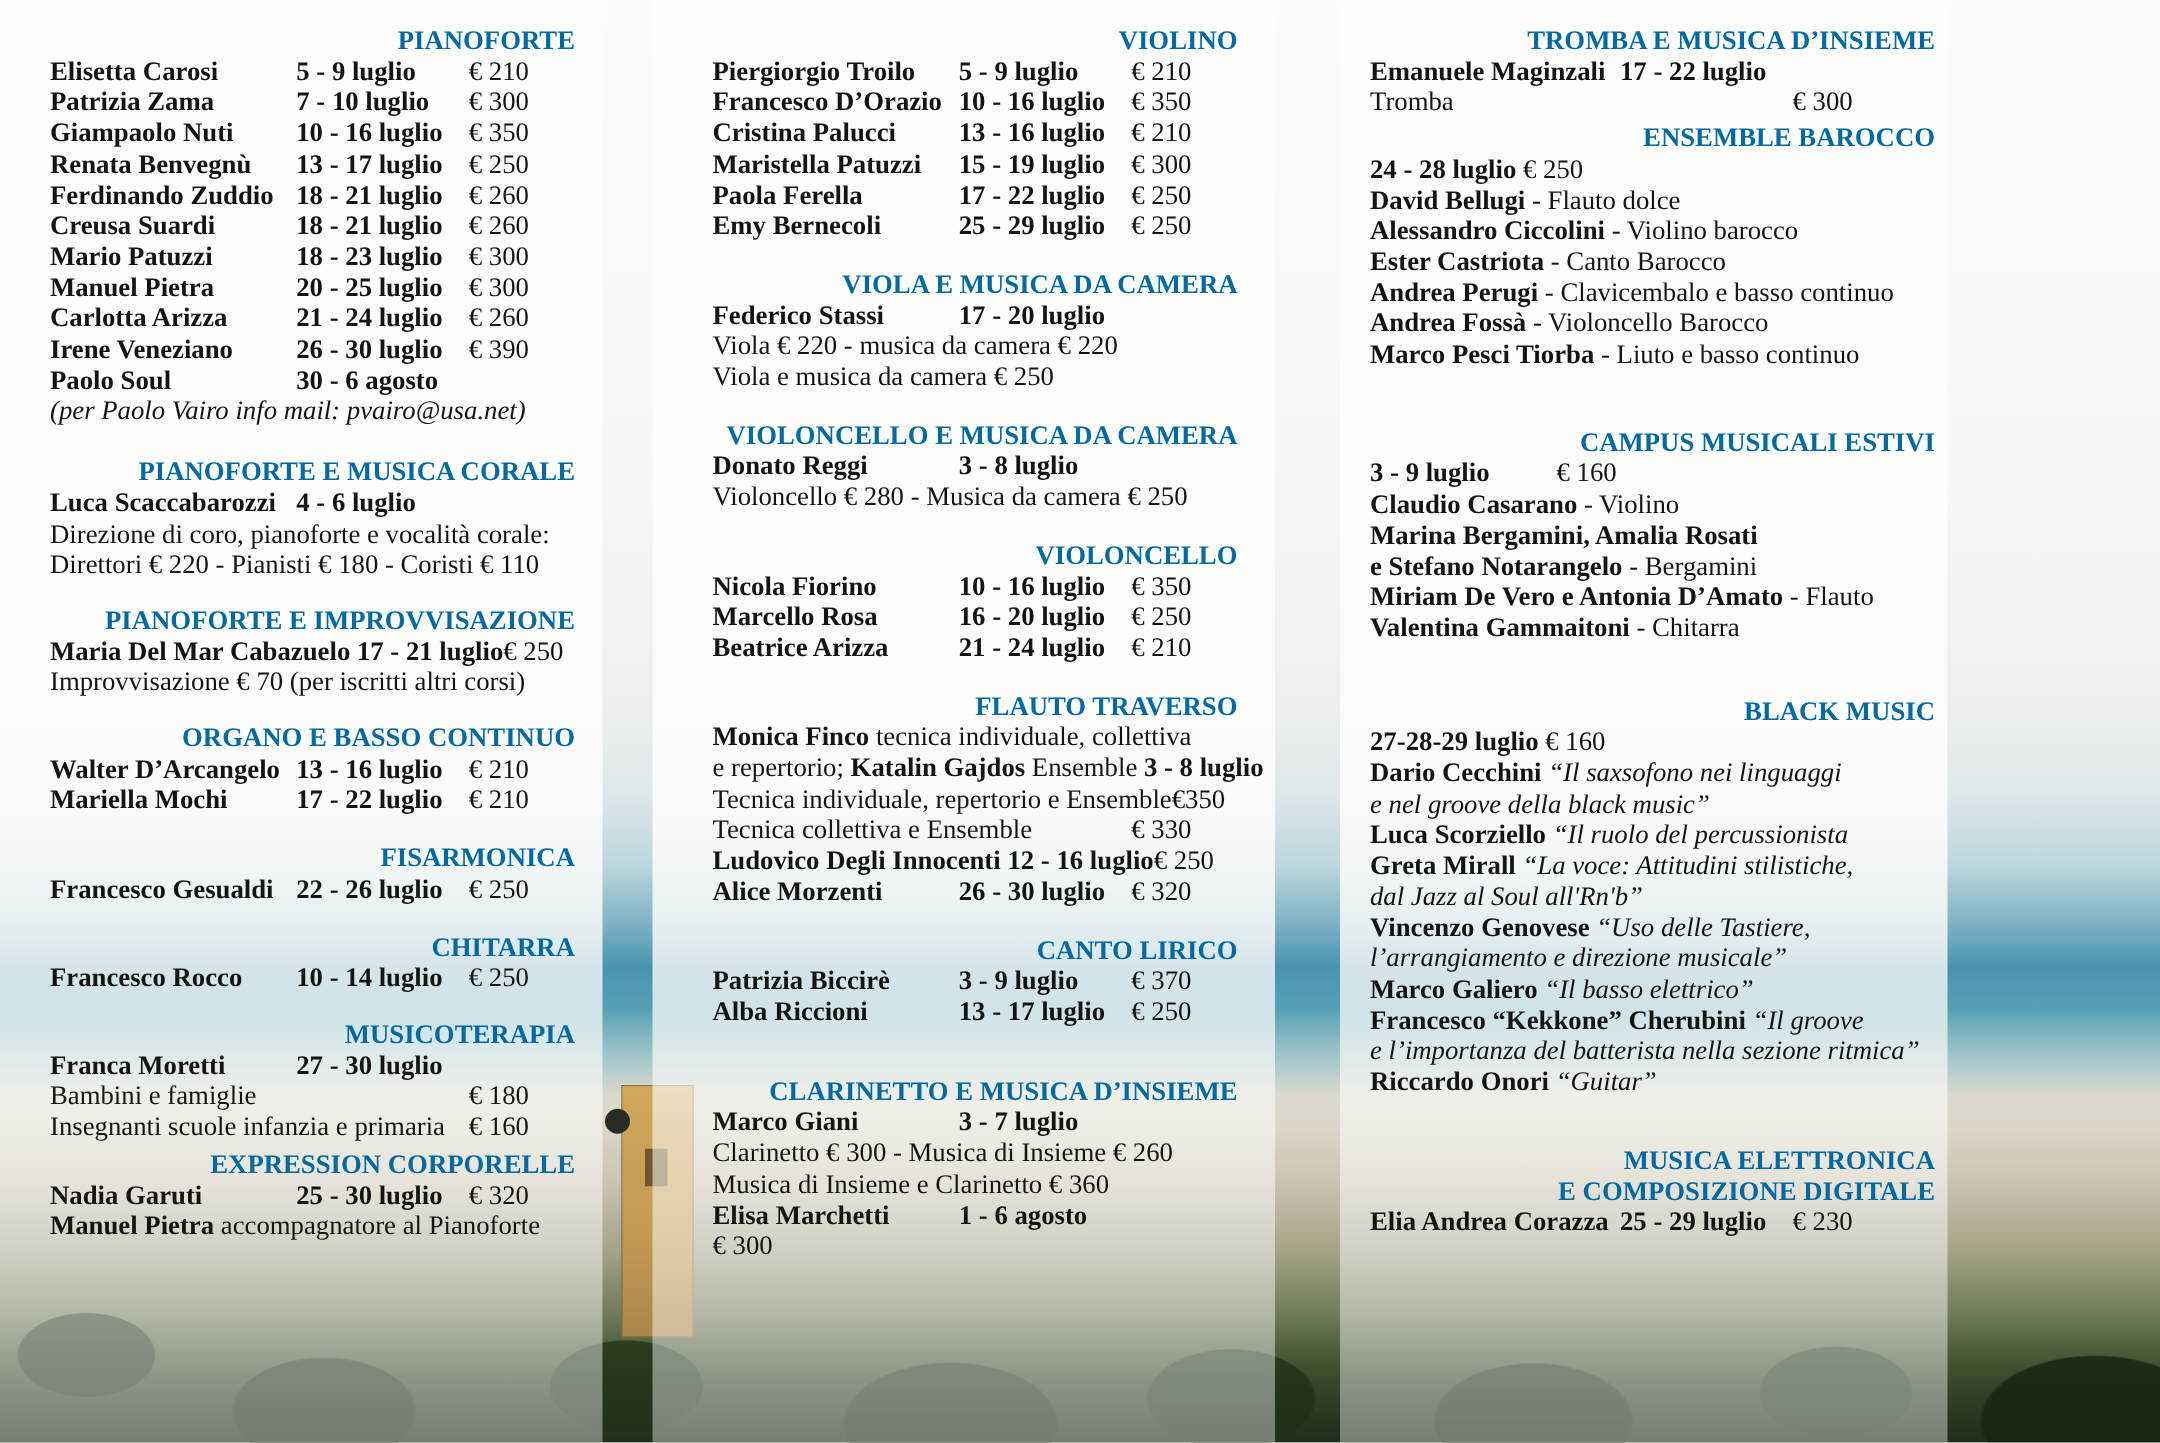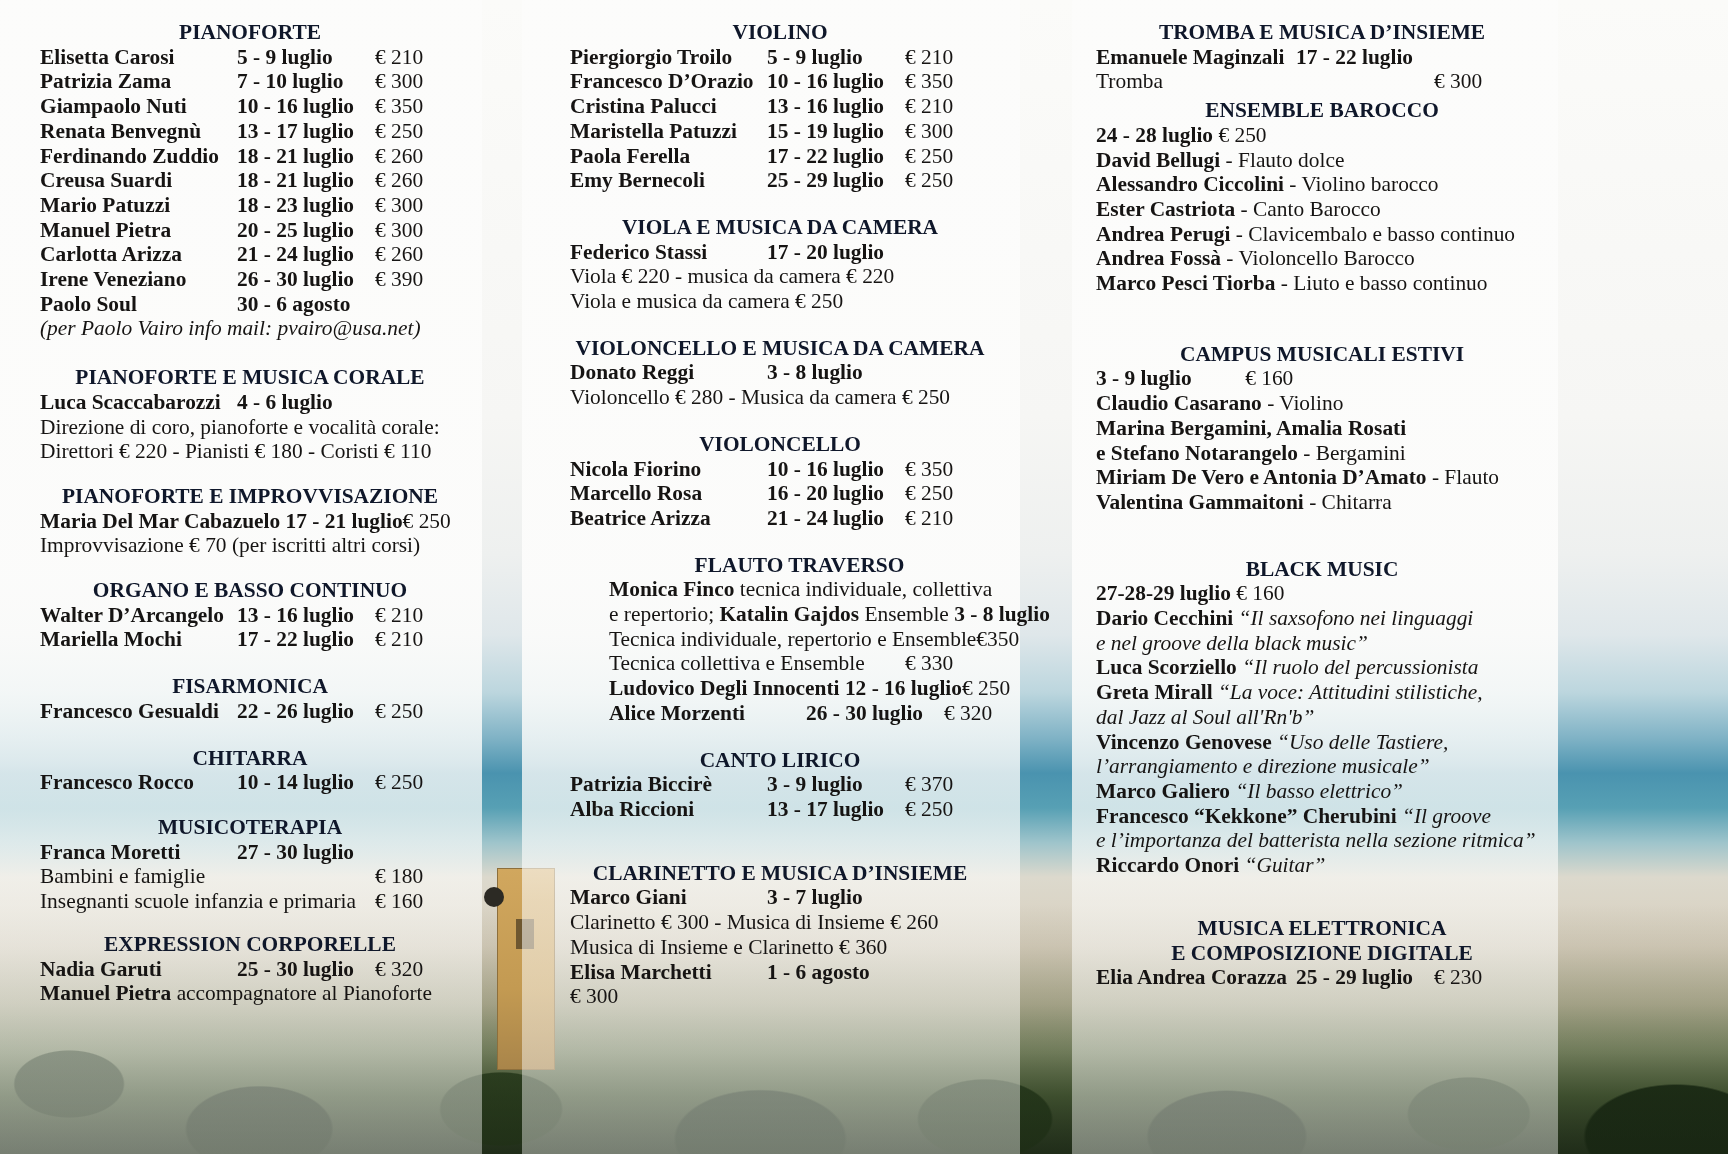--- a/index.html
+++ b/index.html
@@ -33,21 +33,21 @@
     background:linear-gradient(180deg, rgba(252,252,251,.97) 0%, rgba(252,252,251,.95) 50%,
       rgba(252,252,250,.8) 66%, rgba(252,252,250,.58) 78%, rgba(250,250,248,.4) 100%);}
   .panel1{left:0;width:482px;}
   .panel2{left:522px;width:498px;}
   .panel3{left:1072px;width:486px;}
   
   .col{position:absolute;top:20px;}
   .col1{left:40px;width:420px;}
   .col2{left:570px;width:420px;}
   .col3{left:1096px;width:452px;}
-  .hdr{color:#0f172a;font-weight:bold;text-align:center;line-height:24.7px;white-space:nowrap;}
+  .hdr{color:#0369a1;font-weight:bold;text-align:right;line-height:24.7px;white-space:nowrap;}
   .line{line-height:24.7px;white-space:nowrap;}
   .row{display:grid;grid-template-columns:197px 138px 85px;}
   .col3 .row{grid-template-columns:200px 138px 114px;}
   .roww{display:grid;grid-template-columns:1fr 85px;}
   .col3 .roww{grid-template-columns:1fr 114px;}
   .row .n,.row .d{font-weight:bold;}
   .center{}
   .b{font-weight:bold;}
   .i{font-style:italic;}
 </style>
@@ -180,21 +180,21 @@
         </div>
         <div class="line roww">
           <span class="wl"><span>Bambini e famiglie</span></span>
           <span class="p">€ 180</span>
         </div>
         <div class="line roww">
           <span class="wl"><span>Insegnanti scuole infanzia e primaria</span></span>
           <span class="p">€ 160</span>
         </div>
       </div>
-      <div class="section" style="margin-top: 18px;">
+      <div class="section" style="margin-top: 5px;">
         <div class="hdr">EXPRESSION CORPORELLE</div>
         <div class="line row">
           <span class="n">Nadia Garuti</span>
           <span class="d">25 - 30 luglio</span>
           <span class="p">€ 320</span>
         </div>
         <div class="line text"><span class="b ">Manuel Pietra</span><span> accompagnatore al Pianoforte</span></div>
       </div>
     </div>
   <div class="col col2">
@@ -261,21 +261,21 @@
           <span class="n">Marcello Rosa</span>
           <span class="d">16 - 20 luglio</span>
           <span class="p">€ 250</span>
         </div>
         <div class="line row">
           <span class="n">Beatrice Arizza</span>
           <span class="d">21 - 24 luglio</span>
           <span class="p">€ 210</span>
         </div>
       </div>
-      <div class="section" style="margin-top: 22px; margin-left: 39px;">
+      <div class="section" style="margin-top: 22px;">
         <div class="hdr">FLAUTO TRAVERSO</div>
         <div class="line text"><span class="b ">Monica Finco</span><span> tecnica individuale, collettiva</span></div>
         <div class="line text"><span>e repertorio; </span><span class="b ">Katalin Gajdos</span><span> Ensemble </span><span class="b ">3 - 8 luglio</span></div>
         <div class="line roww">
           <span class="wl"><span>Tecnica individuale, repertorio e Ensemble</span></span>
           <span class="p">€350</span>
         </div>
         <div class="line roww">
           <span class="wl"><span>Tecnica collettiva e Ensemble</span></span>
           <span class="p">€ 330</span>

